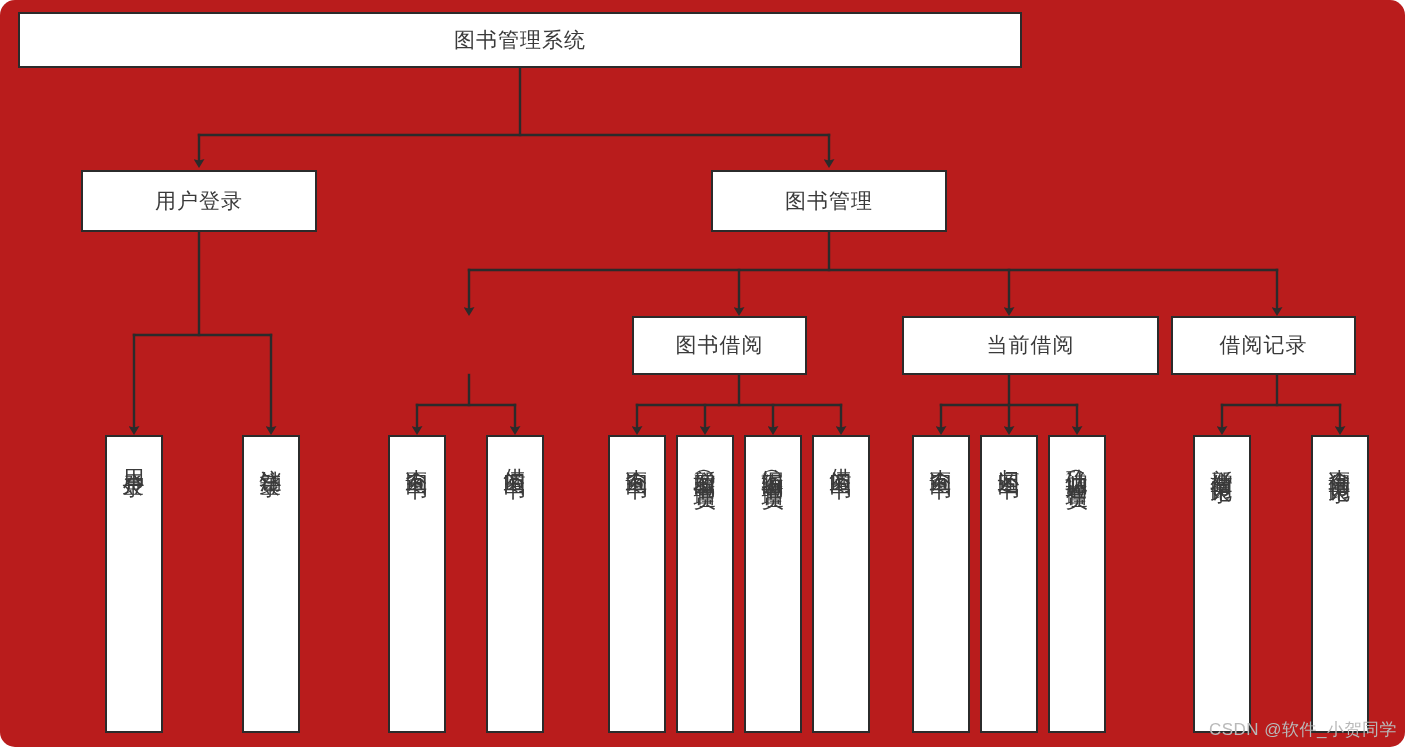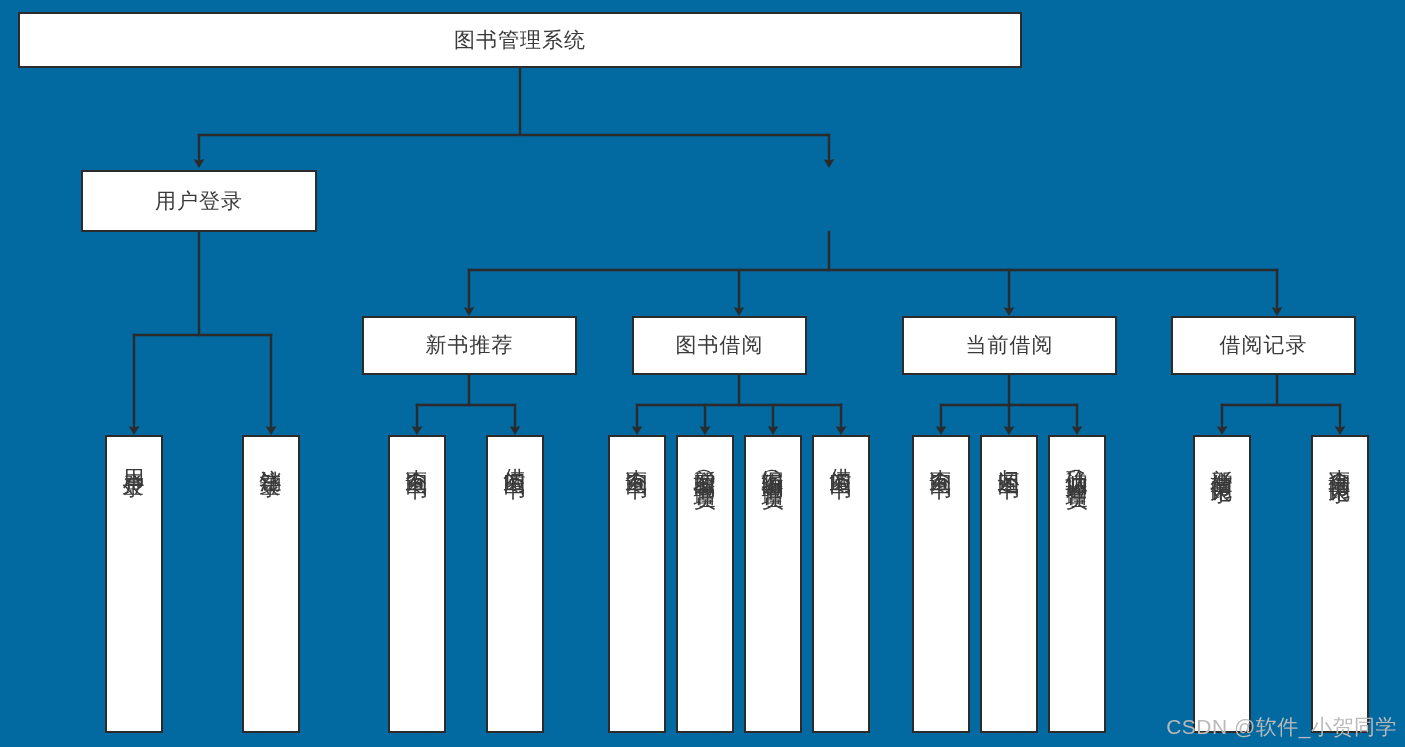--- a/index.html
+++ b/index.html
@@ -11,21 +11,22 @@
     width: 1405px;
     height: 747px;
     font-family: "Liberation Sans", "DejaVu Sans", sans-serif;
     overflow: hidden;
     position: relative;
   }
   #diagram-root {
     position: relative;
     width: 1405px;
     height: 747px;
-    background: #0369a1;
+    background: #b91c1c;
+    border-radius: 15px;
   }
   svg.diagram-canvas {
     position: absolute;
     left: 0;
     top: 0;
     width: 1405px;
     height: 747px;
     display: block;
   }
   .node-box {
@@ -55,21 +56,21 @@
     text-orientation: upright;
     font-size: 22px;
     letter-spacing: 3px;
     line-height: 1.05;
     white-space: nowrap;
   }
   .watermark {
     position: absolute;
     right: 8px;
     bottom: 6px;
-    font-size: 21px;
+    font-size: 17px;
     color: #b9b9b9;
     letter-spacing: 0.5px;
     white-space: nowrap;
     user-select: none;
   }
 </style>
 </head>
 <body>
 
 <div id="diagram-root">
@@ -124,28 +125,28 @@
     </g>
   </svg>
 
   <div class="node-box" style="left:18px; top:12px; width:1004px; height:56px;">
     <span class="node-label">图书管理系统</span>
   </div>
 
   <div class="node-box" style="left:81px; top:170px; width:236px; height:62px;">
     <span class="node-label">用户登录</span>
   </div>
+  <div class="node-box" style="left:711px; top:170px; width:236px; height:62px;">
+    <span class="node-label">图书管理</span>
+  </div>
 
-  <div class="node-box" style="left:362px; top:316px; width:215px; height:59px;">
-    <span class="node-label">新书推荐</span>
-  </div>
   <div class="node-box" style="left:632px; top:316px; width:175px; height:59px;">
     <span class="node-label">图书借阅</span>
   </div>
-  <div class="node-box" style="left:902px; top:316px; width:215px; height:59px;">
+  <div class="node-box" style="left:902px; top:316px; width:257px; height:59px;">
     <span class="node-label">当前借阅</span>
   </div>
   <div class="node-box" style="left:1171px; top:316px; width:185px; height:59px;">
     <span class="node-label">借阅记录</span>
   </div>
 
   <div class="node-box vertical" style="left:105px; top:435px; width:58px; height:298px;">
     <span class="node-label">用户登录</span>
   </div>
   <div class="node-box vertical" style="left:242px; top:435px; width:58px; height:298px;">

